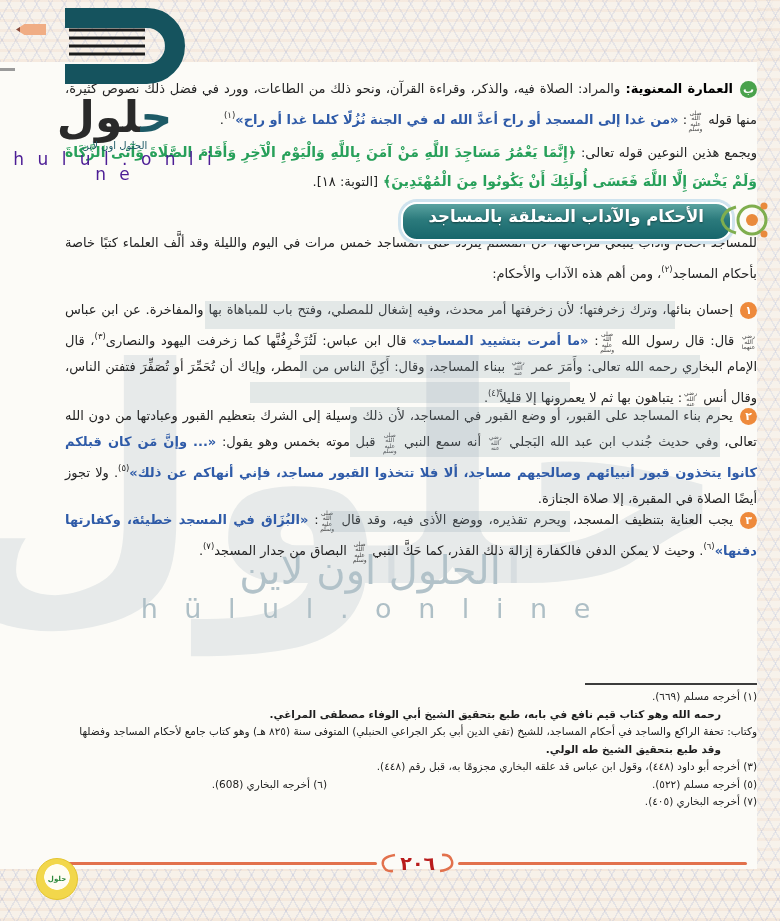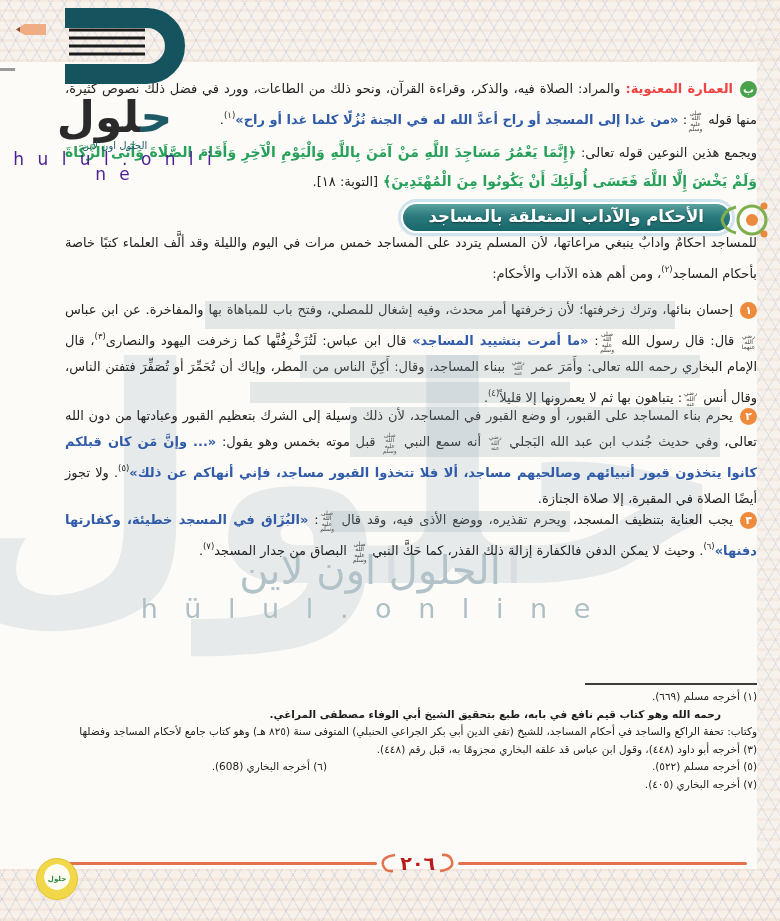--- a/index.html
+++ b/index.html
@@ -34,38 +34,38 @@
   .ghost-brand{position:absolute;top:330px;left:-30px;width:760px;font-size:300px;line-height:300px;
     font-weight:bold;color:rgba(170,186,196,.26);z-index:0;pointer-events:none;text-align:center;}
   .center-mark{position:absolute;top:548px;left:90px;width:560px;text-align:center;z-index:1;pointer-events:none;}
   .center-mark .cm-ar{font-size:40px;color:#b2c2c9;line-height:44px;letter-spacing:2px;}
   .center-mark .cm-en{font-size:27px;color:#aebfc6;letter-spacing:9px;direction:ltr;line-height:34px;}
   .slab{position:absolute;background:rgba(142,163,178,.22);z-index:3;pointer-events:none;}
   
   .tblock{position:absolute;right:23px;width:692px;text-align:justify;z-index:2;
     font-size:13px;line-height:26px;color:#242424;}
   .seg-n{}
-  .seg-label{color:#ef4444;font-weight:bold;}
+  .seg-label{color:#000000;font-weight:bold;}
   .seg-hadith{color:#2f5ba8;font-weight:bold;}
   .seg-quran{color:#27a05a;font-weight:bold;font-size:14px;}
   .seg-sup{font-size:8.5px;vertical-align:6px;}
   .seg-hon{display:inline-block;width:17px;font-size:6px;line-height:5.5px;color:#444;
     text-align:center;vertical-align:middle;}
   .bullet{float:right;width:17px;height:17px;border-radius:50%;color:#fff;font-size:11px;
     font-weight:bold;text-align:center;line-height:17px;margin-left:7px;margin-top:5px;}
   .bullet-green{background:#49a24c;}
   .bullet-orange{background:#ee8a3c;}
   
   .banner{position:absolute;top:202px;right:14px;z-index:4;height:36px;}
   .banner .pill{
     margin-right:34px;display:inline-block;
     background:linear-gradient(180deg,#5aa3a0 0%,#2b7a7c 45%,#17666b 100%);
     border:2px solid #fff;box-shadow:0 0 0 3px #cfe3ee,0 2px 3px rgba(0,0,0,.25);
     border-radius:16px;color:#fff;font-weight:bold;font-size:16.5px;
-    padding:3px 26px 5px 26px;text-shadow:0 1px 2px rgba(0,0,0,.45);
+    padding:3px 26px 13px 26px;text-shadow:0 1px 2px rgba(0,0,0,.45);
   }
   .banner .orn{position:absolute;right:-6px;top:-5px;}
   
   .fnsep{position:absolute;top:683px;right:23px;width:172px;height:2px;background:#3c3c3c;z-index:2;}
   .footnotes{position:absolute;top:688px;right:23px;width:692px;z-index:2;
     font-size:10.5px;line-height:17.5px;color:#1d1d1d;text-align:right;}
   .footnotes .ind{padding-right:36px;font-weight:bold;}
   .fnpair{display:flex;}
   .fnpair .fn-right{width:430px;}
   
@@ -153,20 +153,21 @@
 <div class="center-mark">
   <div class="cm-ar">الحلول اون لاين</div>
   <div class="cm-en">h ü l u l . o n l i n e</div>
 </div>
 
 <div class="fnsep"></div>
 <div class="footnotes">
   <div>(١) أخرجه مسلم (٦٦٩).</div>
   <div class="ind">رحمه الله وهو كتاب قيم نافع في بابه، طبع بتحقيق الشيخ أبي الوفاء مصطفى المراغي.</div>
   <div>وكتاب: تحفة الراكع والساجد في أحكام المساجد، للشيخ (تقي الدين أبي بكر الجراعي الحنبلي) المتوفى سنة (٨٢٥ هـ) وهو كتاب جامع لأحكام المساجد وفضلها</div>
+  <div class="ind">وقد طبع بتحقيق الشيخ طه الولي.</div>
   <div>(٣) أخرجه أبو داود (٤٤٨)، وقول ابن عباس قد علقه البخاري مجزومًا به، قبل رقم (٤٤٨).</div>
   <div class="fnpair">
     <span class="fn-right">(٥) أخرجه مسلم (٥٢٢).</span>
     <span>(٦) أخرجه البخاري (608).</span>
   </div>
   <div>(٧) أخرجه البخاري (٤٠٥).</div>
 </div>
 
 <div class="pagefoot">
   <div class="rule l"></div>

